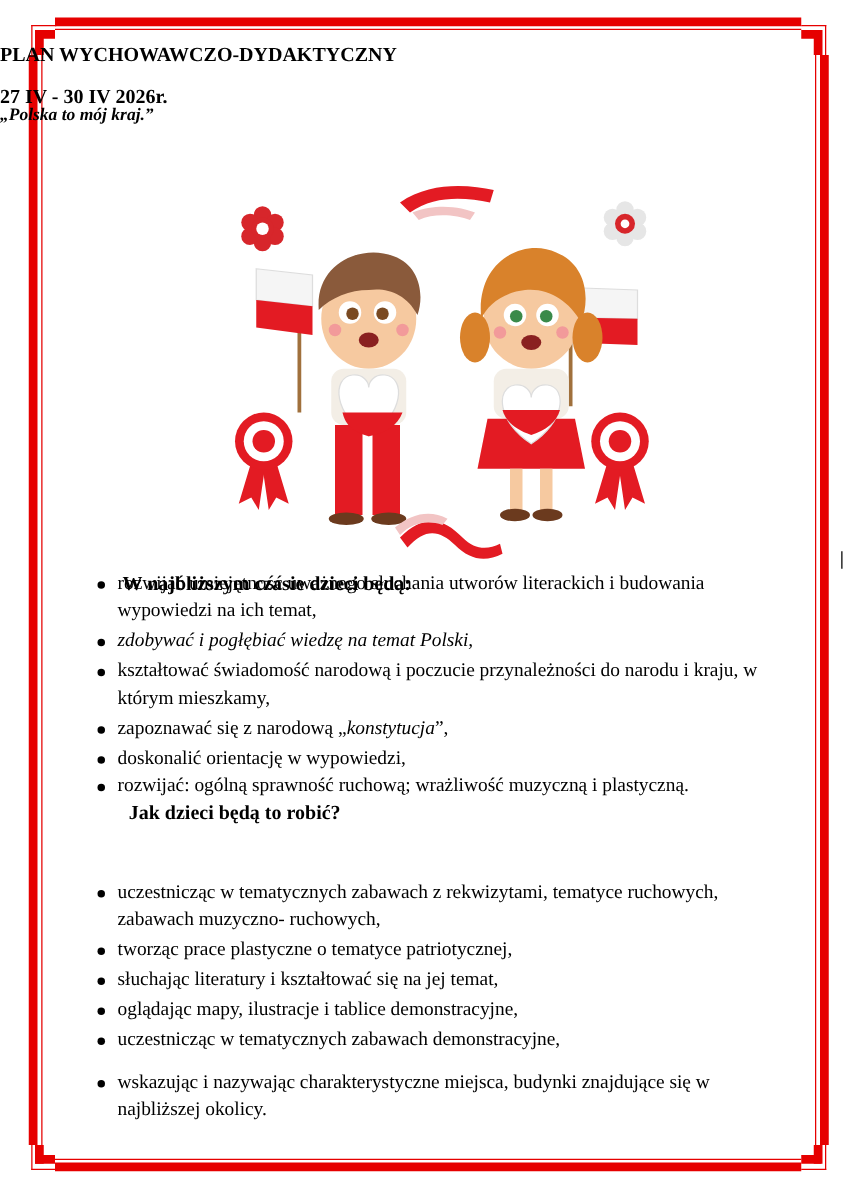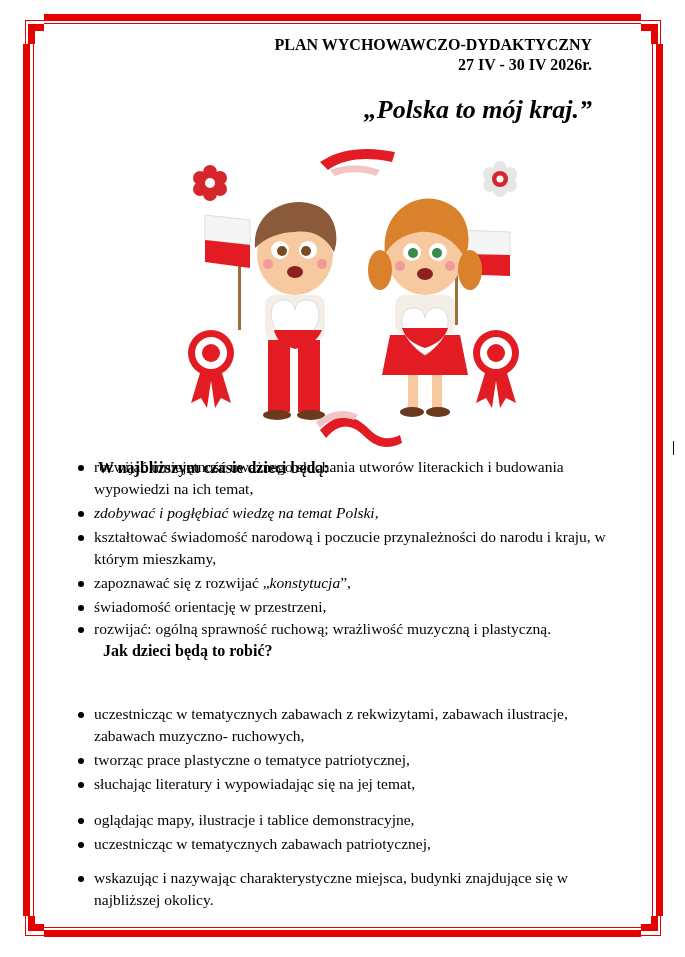--- a/index.html
+++ b/index.html
@@ -1,23 +1,23 @@
 <!DOCTYPE html>
 <html><head>
 <meta charset="utf-8">
 <style>
   html, body { margin: 0; padding: 0; background: #ffffff; }
   body { width: 685px; height: 957px; position: relative; overflow: hidden;
          font-family: "Liberation Serif", "DejaVu Serif", serif; color: #000; }
   .frame-part { position: absolute; background: #e60000; }
   .frame-thin { position: absolute; background: #e60000; }
-  .title { position: absolute; left: 0; width: 592px; text-align: right; font-weight: bold; }
+  .title { position: absolute; left: 0; width: 592px; text-align: left; font-weight: bold; }
   .t1 { top: 36px; font-size: 16px; letter-spacing: 0px; }
-  .t2 { top: 56px; font-size: 16px; }
-  .t3 { top: 95px; font-size: 26px; font-style: italic; }
+  .t2 { top: 69px; font-size: 16px; }
+  .t3 { top: 85px; font-size: 14px; font-style: italic; }
   .illus { position: absolute; left: 180px; top: 140px; width: 350px; height: 315px; }
   .section-heading { position: absolute; font-weight: bold; font-size: 16px; }
   .list { position: absolute; left: 78px; margin: 0; padding: 0; list-style: none; width: 545px; font-size: 15.5px; line-height: 22px; }
   .list li { position: relative; padding-left: 16px; }
   .list li::before { content: ""; position: absolute; left: 0; top: 9px; width: 6px; height: 6px; border-radius: 50%; background: #000; }
   .cursor-mark { position: absolute; left: 673px; top: 441px; width: 1px; height: 14px; background: #000; }
   em { }
 </style>
 </head>
 <body>
@@ -157,28 +157,28 @@
     <path d="M140 290 C160 270 175 275 190 290 C200 300 210 300 220 295 L222 303 C208 310 196 308 184 296 C172 284 160 282 146 298 Z" fill="#e31b23"></path>
     <path d="M136 282 C150 270 165 268 178 275 L174 280 C162 276 150 278 140 288 Z" fill="#f2c4c4"></path>
   </svg>
 </div>
 
 <div class="section-heading" style="left:98px; top:459px;">W najbliższym czasie dzieci będą:</div>
 <ul class="list" style="top:456px;">
   <li><span>rozwijać umiejętność uważnego słuchania utworów literackich i budowania wypowiedzi na ich temat,</span></li>
   <li style="margin-top:2px;font-style:italic;"><span>zdobywać i pogłębiać wiedzę na temat Polski,</span></li>
   <li style="margin-top:2px;"><span>kształtować świadomość narodową i poczucie przynależności do narodu i kraju, w którym mieszkamy,</span></li>
-  <li style="margin-top:2px;"><span>zapoznawać się z rozwijać „</span><em>konstytucja</em><span>”,</span></li>
-  <li style="margin-top:2px;"><span>świadomość orientację w przestrzeni,</span></li>
+  <li style="margin-top:2px;"><span>zapoznawać się z narodową „</span><em>konstytucja</em><span>”,</span></li>
+  <li style="margin-top:2px;"><span>doskonalić orientację w wypowiedzi,</span></li>
   <li style="margin-top:0;"><span>rozwijać: ogólną sprawność ruchową; wrażliwość muzyczną i plastyczną.</span></li>
 </ul>
 
 <div class="section-heading" style="left:103px; top:642px;">Jak dzieci będą to robić?</div>
 <ul class="list" style="top:703px;">
-  <li><span>uczestnicząc w tematycznych zabawach z rekwizytami, zabawach ilustracje, zabawach muzyczno- ruchowych,</span></li>
+  <li><span>uczestnicząc w tematycznych zabawach z rekwizytami, tematyce ruchowych, zabawach muzyczno- ruchowych,</span></li>
   <li style="margin-top:2px;"><span>tworząc prace plastyczne o tematyce patriotycznej,</span></li>
-  <li style="margin-top:2px;"><span>słuchając literatury i wypowiadając się na jej temat,</span></li>
-  <li style="margin-top:14px;"><span>oglądając mapy, ilustracje i tablice demonstracyjne,</span></li>
-  <li style="margin-top:2px;"><span>uczestnicząc w tematycznych zabawach patriotycznej,</span></li>
+  <li style="margin-top:2px;"><span>słuchając literatury i kształtować się na jej temat,</span></li>
+  <li style="margin-top:2px;"><span>oglądając mapy, ilustracje i tablice demonstracyjne,</span></li>
+  <li style="margin-top:2px;"><span>uczestnicząc w tematycznych zabawach demonstracyjne,</span></li>
   <li style="margin-top:12px;"><span>wskazując i nazywając charakterystyczne miejsca, budynki znajdujące się w najbliższej okolicy.</span></li>
 </ul>
 
 <div class="cursor-mark"></div>
 
 </body></html>

